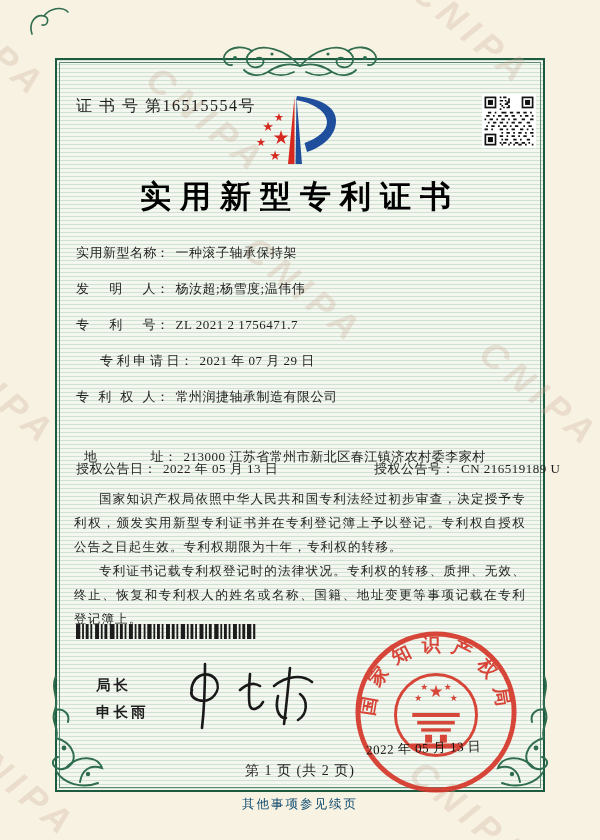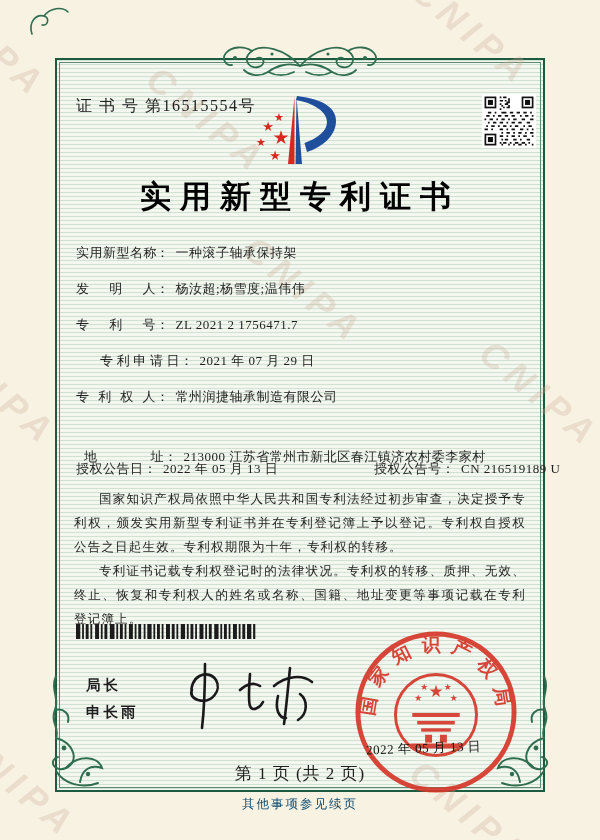--- a/index.html
+++ b/index.html
@@ -56,33 +56,33 @@
   .colon{display:inline-block;margin-right:6px;}
   .grant-no{position:absolute;left:298px;top:0;}
   .paras{
     position:absolute;left:74px;top:487px;width:452px;
     font-size:12.5px;line-height:1.92;letter-spacing:1.2px;
     text-align:justify;
   }
   .paras p{margin:0;text-indent:2em;}
   .barcode{position:absolute;left:76px;top:624px;}
   .signer{
-    position:absolute;left:86px;
+    position:absolute;left:96px;
     font-size:14.5px;font-weight:600;letter-spacing:3px;
   }
   .sig{position:absolute;left:178px;top:656px;}
   .seal{position:absolute;left:352px;top:628px;opacity:0.92;}
   .sealdate{
     position:absolute;left:366px;top:739px;width:140px;
     font-size:13px;letter-spacing:0.5px;color:#14140f;
     transform:rotate(-2deg);white-space:nowrap;z-index:4;
   }
   .pagenum{
     position:absolute;left:0;top:762px;width:600px;text-align:center;
-    font-size:17px;letter-spacing:1px;
+    font-size:14px;letter-spacing:1px;
   }
   .footer-note{
     position:absolute;left:0;top:796px;width:600px;text-align:center;
     font-size:12.5px;letter-spacing:2px;color:#0c4a6e;
   }
   .orn{position:absolute;z-index:3;pointer-events:none;}
   svg text.sealring{
     font-family:"Liberation Serif","DejaVu Serif",serif;font-weight:bold;
   }
 </style>

